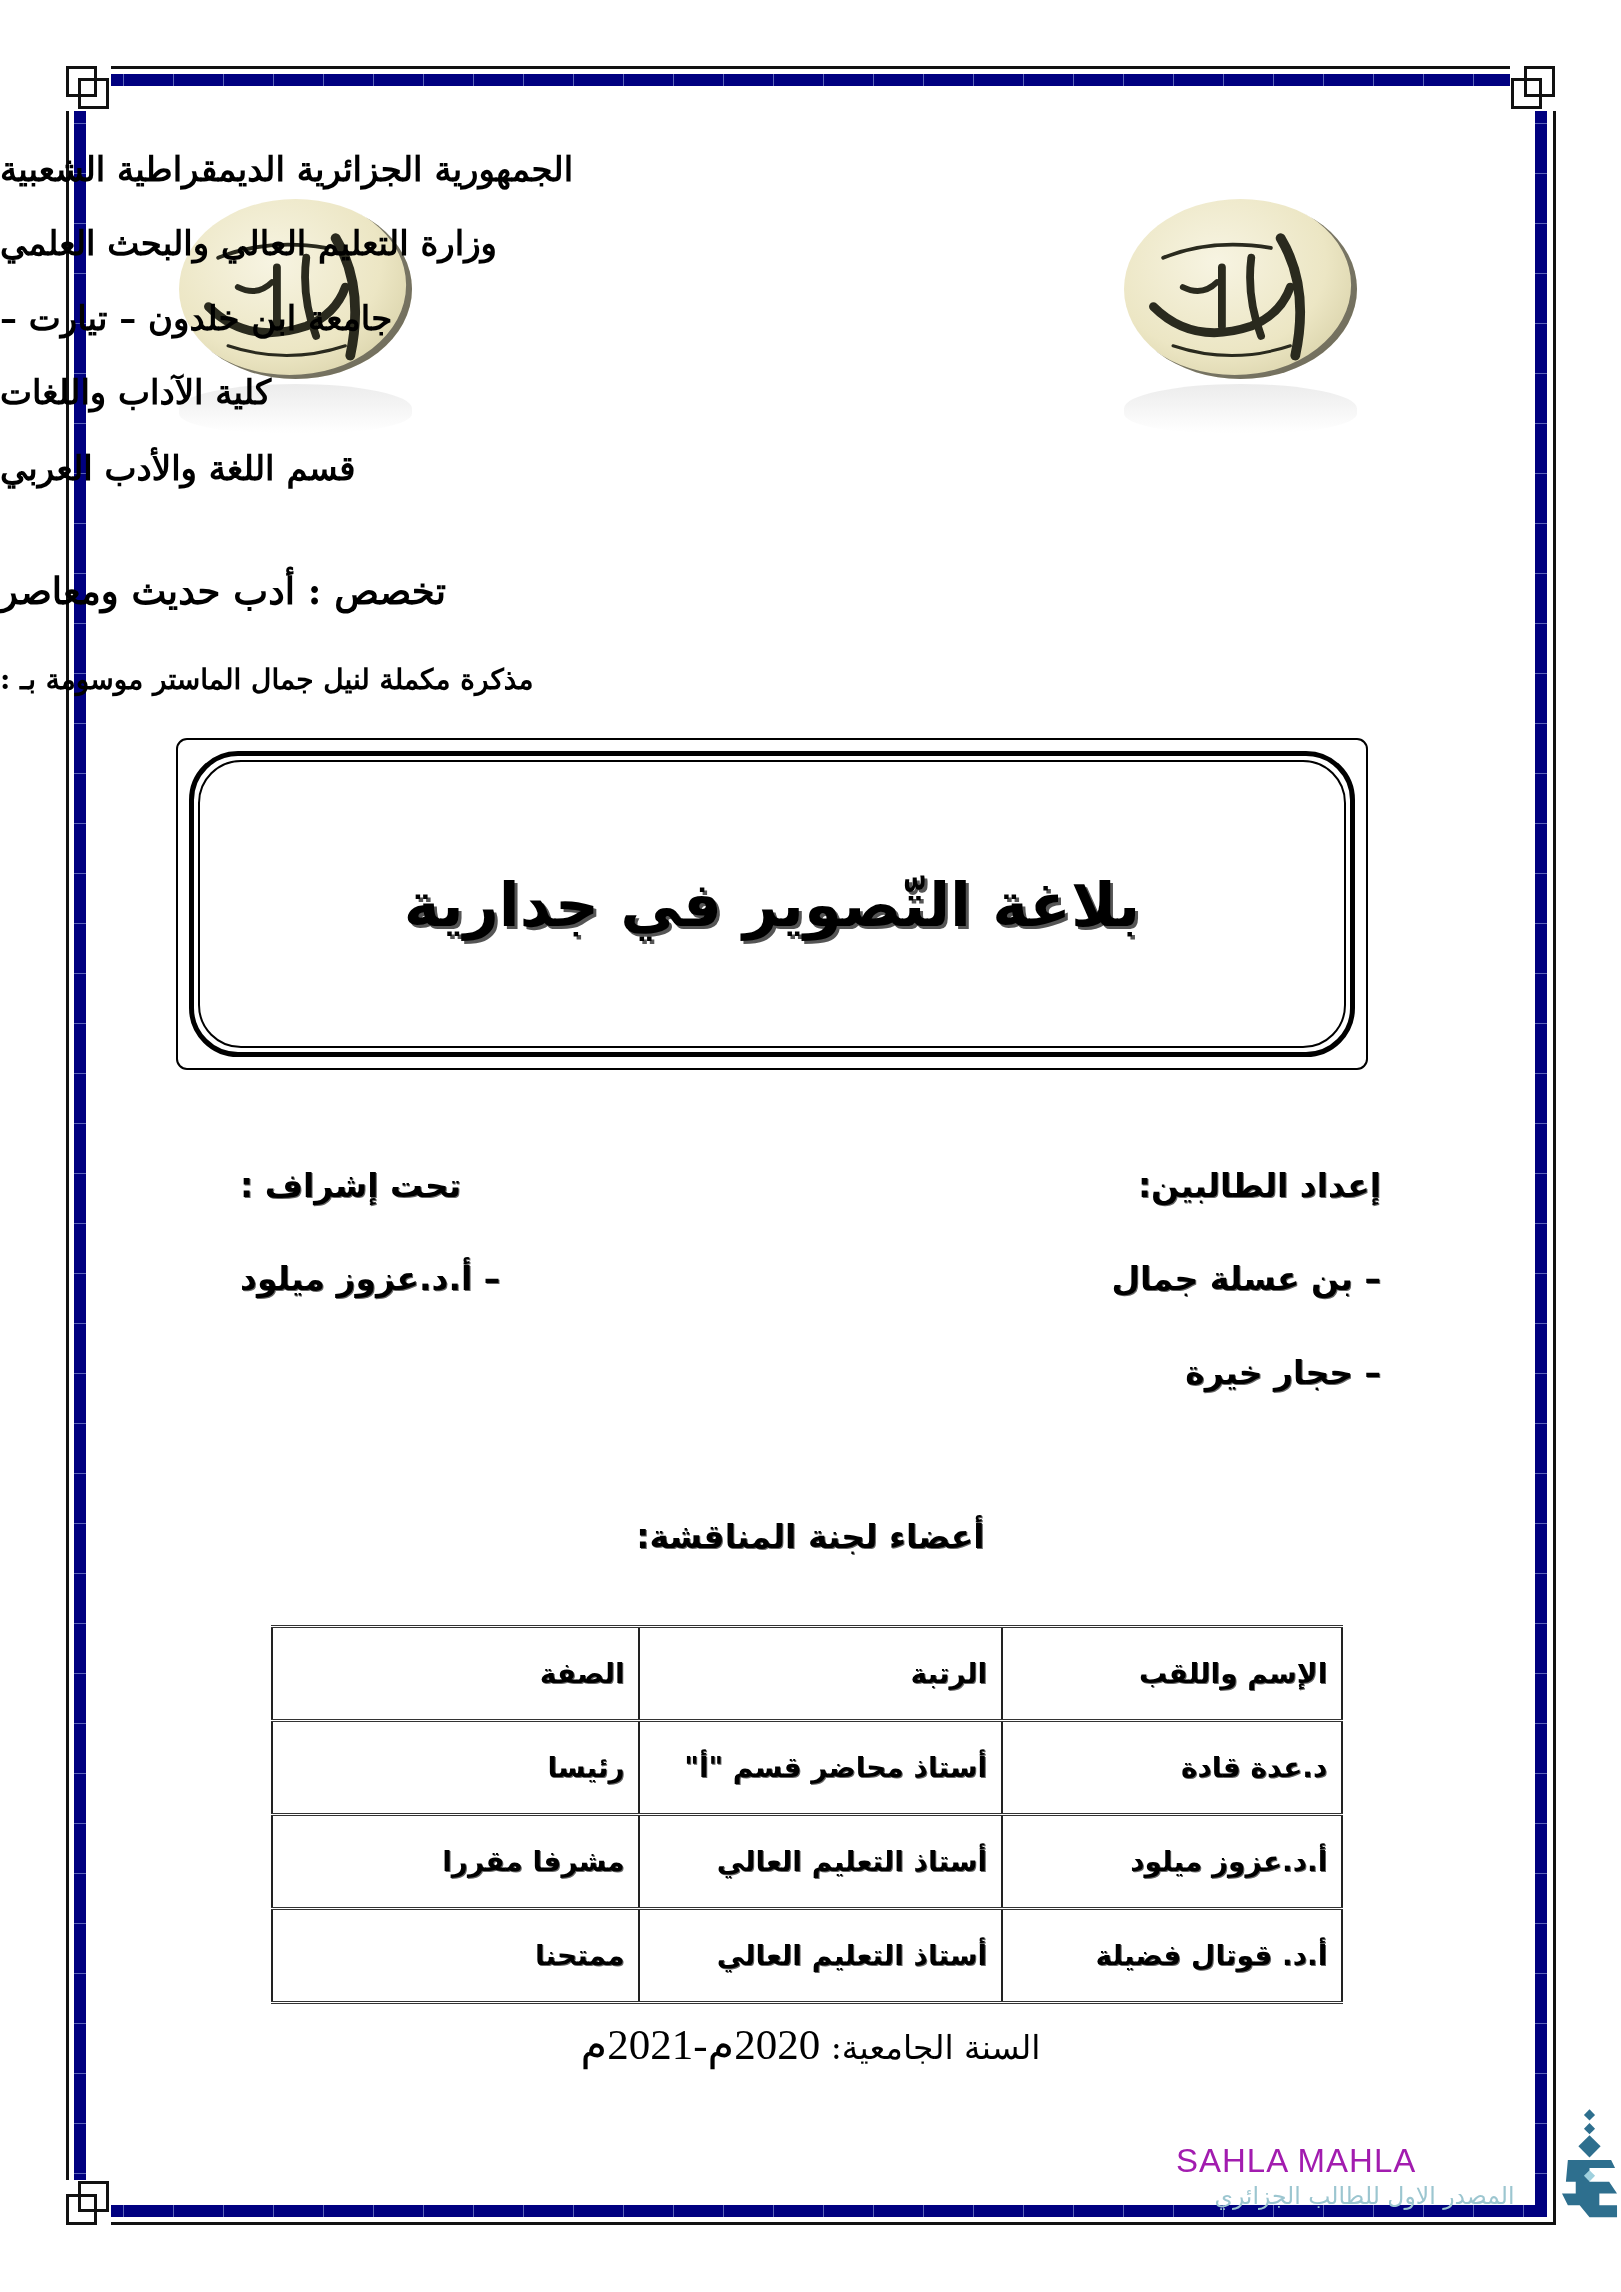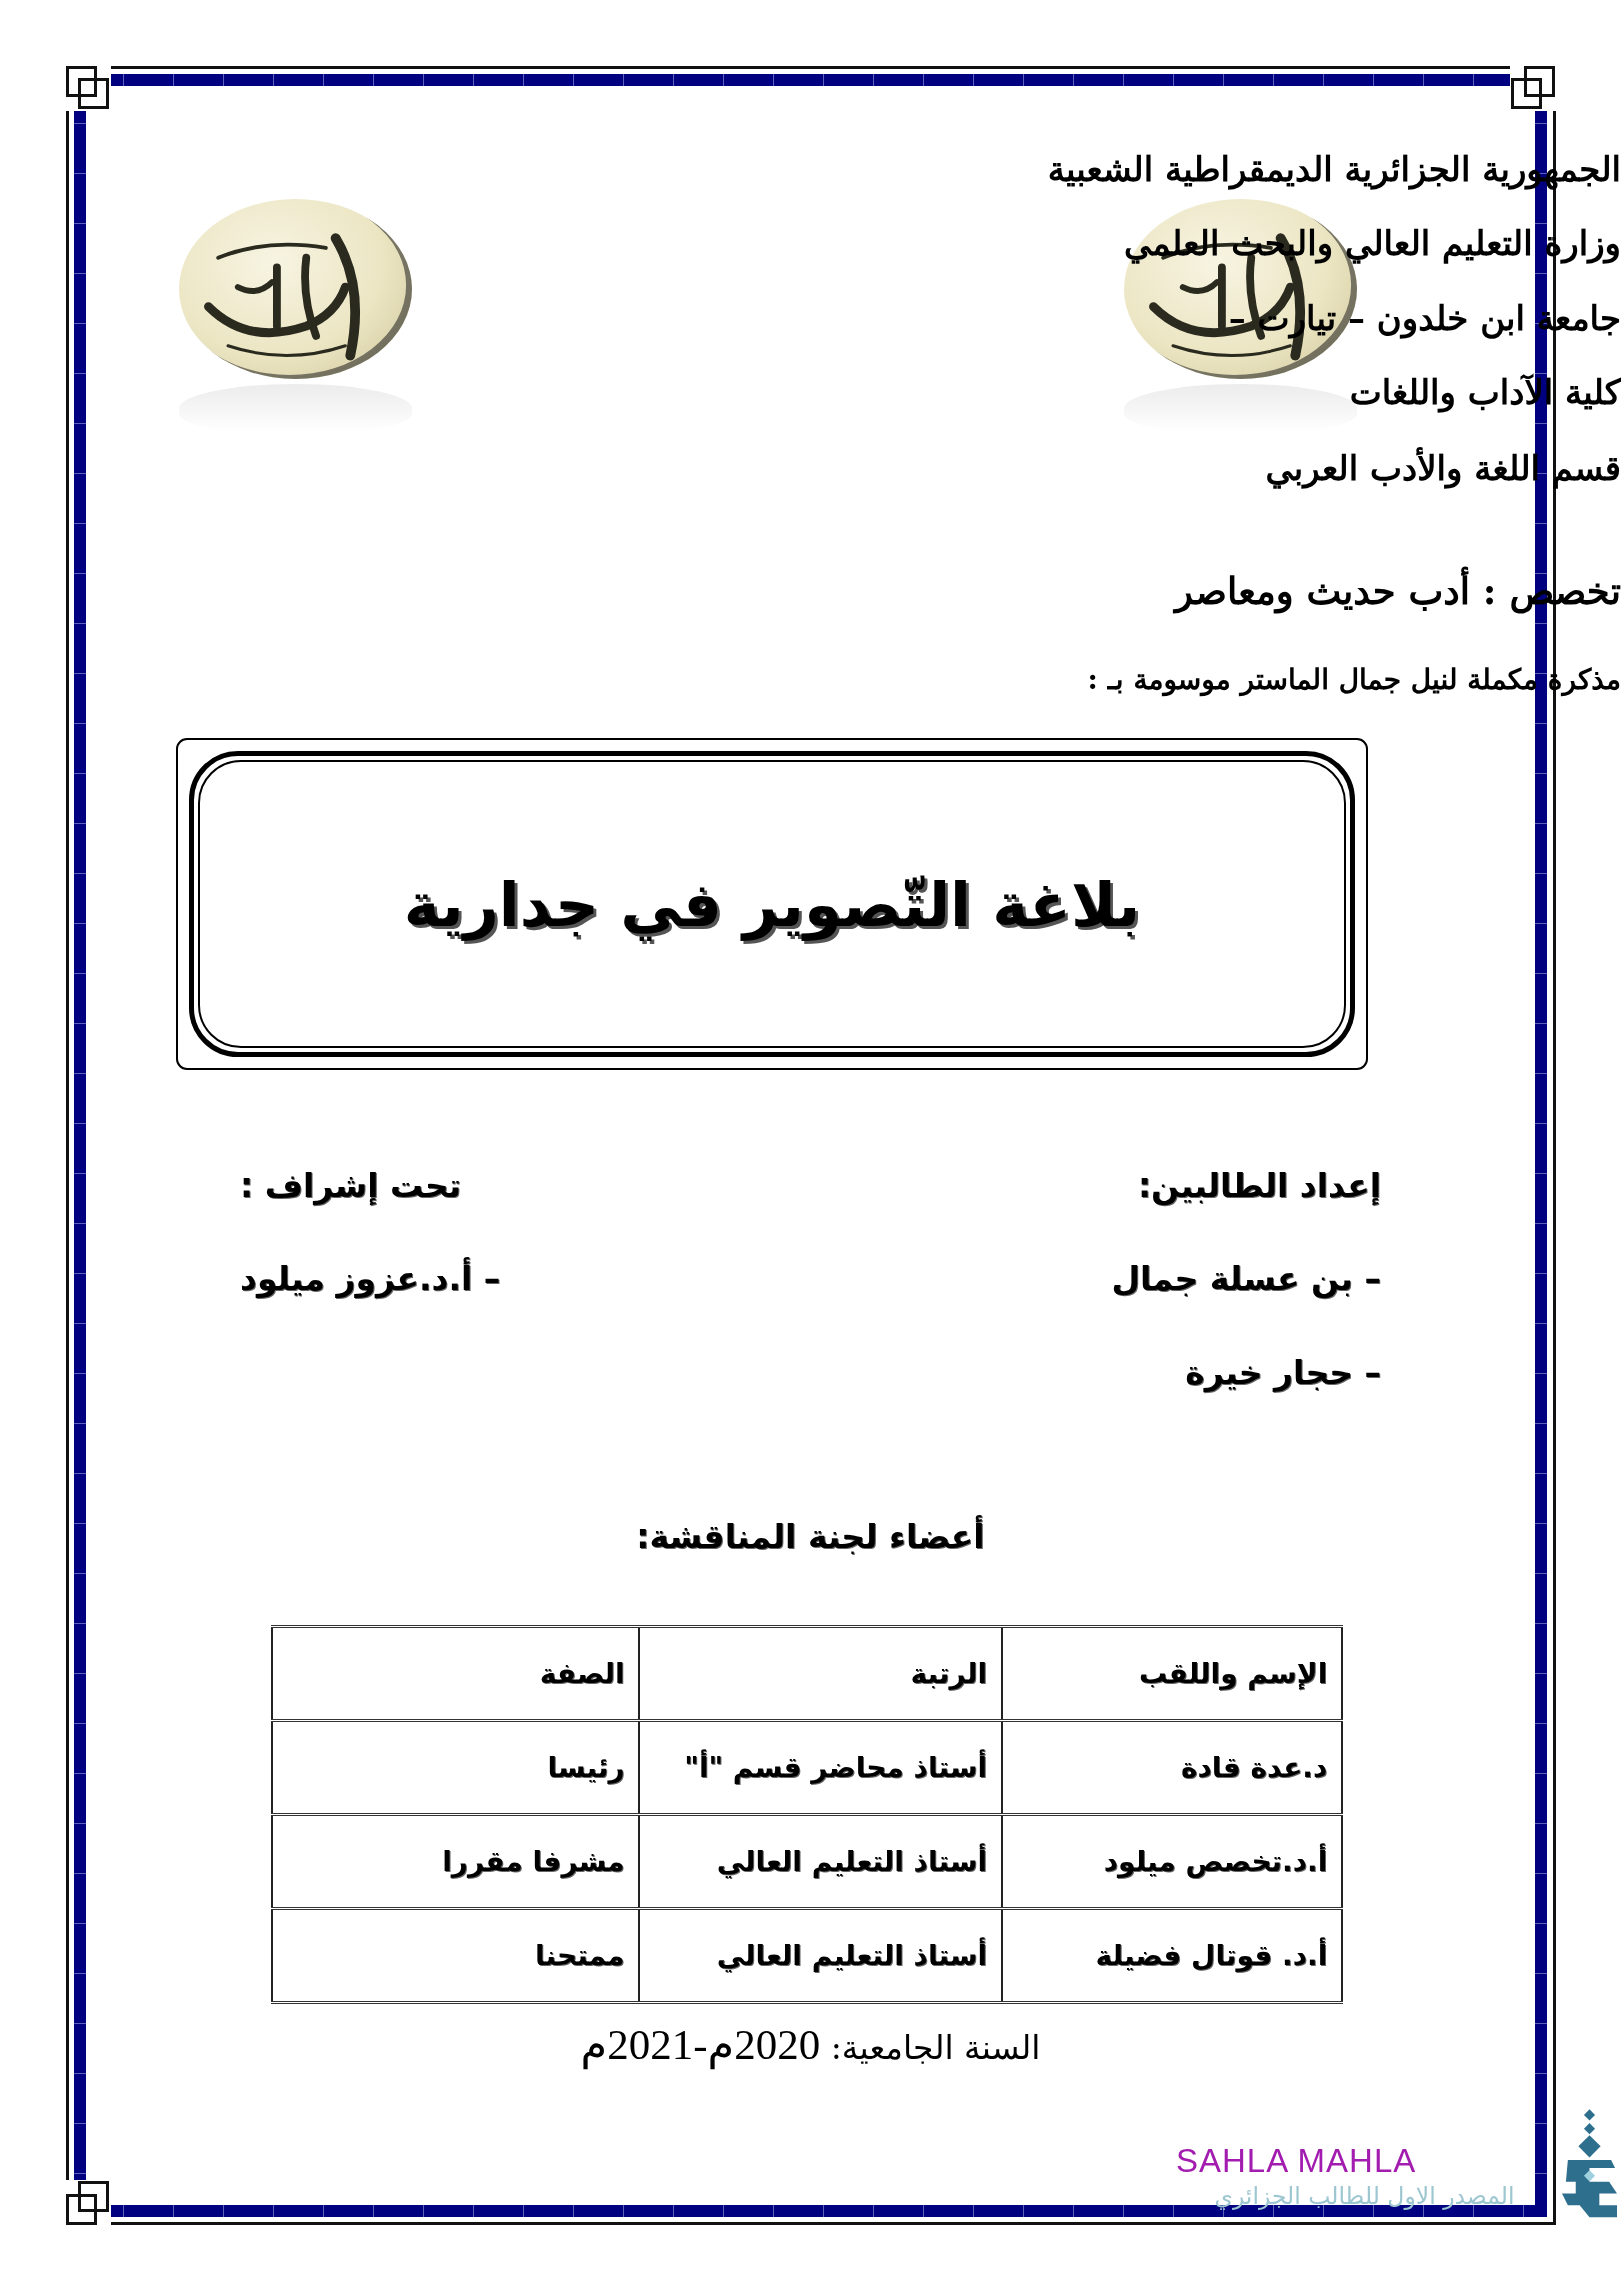--- a/index.html
+++ b/index.html
@@ -12,21 +12,21 @@
   .frame-seg-v { width:11.8px; background:repeating-linear-gradient(180deg,#000080 0 49px,#5a63b8 49px 50px); }
   .corner-box { width:31px; height:31px; border:3.9px solid #111; box-sizing:border-box; background:transparent; }
 
   .logo { width:233px; height:180px; border-radius:50%;
           background: radial-gradient(ellipse at 40% 35%, #f7f4e2 0%, #ece6c4 55%, #d6cfa5 85%, #b9b08a 100%);
           box-shadow: inset -5.9px -3.9px 0 rgba(30,30,30,0.55); overflow:hidden; }
   .logo svg { width:100%; height:100%; }
   .logo-reflect { width:233px; height:49px; border-radius:50% 50% 40% 40%;
                   background: linear-gradient(180deg, rgba(200,200,200,0.35), rgba(255,255,255,0)); }
 
-  .hdr { left:0; width:1621px; text-align:right; direction:rtl; font-weight:bold; font-size:34px; line-height:49px; }
+  .hdr { left:0; width:1621px; text-align:left; direction:rtl; font-weight:bold; font-size:34px; line-height:49px; }
   .sub { font-size:37px; }
   .sub2 { font-size:28px; }
 
   .title-box { left:176px; top:738px; width:1192px; height:332px; box-sizing:border-box;
                border:2.9px solid #000; border-radius:11px; padding:11px; }
   .title-box-mid { width:100%; height:100%; box-sizing:border-box; border:5.9px solid #000; border-radius:49px; padding:3.9px; }
   .title-box-in { width:100%; height:100%; box-sizing:border-box; border:2.9px solid #000; border-radius:43px;
                   display:flex; flex-direction:column; justify-content:center; align-items:center; direction:rtl; }
   .title-line { font-family:"DejaVu Sans", "Liberation Sans", sans-serif; font-weight:bold; font-size:61px; line-height:127px;
                 text-shadow: 2.9px 2.9px 0 #555; }
@@ -131,21 +131,21 @@
     <td class="c0">الإسم واللقب</td>
     <td class="c2">الرتبة</td>
     <td class="c1">الصفة</td>
   </tr>
   <tr>
     <td>د.عدة قادة</td>
     <td>أستاذ محاضر قسم "أ"</td>
     <td>رئيسا</td>
   </tr>
   <tr>
-    <td>أ.د.تخصص ميلود</td>
+    <td>أ.د.عزوز ميلود</td>
     <td>أستاذ التعليم العالي</td>
     <td>مشرفا مقررا</td>
   </tr>
   <tr>
     <td>أ.د. قوتال فضيلة</td>
     <td>أستاذ التعليم العالي</td>
     <td>ممتحنا</td>
   </tr>
 </tbody>
   </table>

